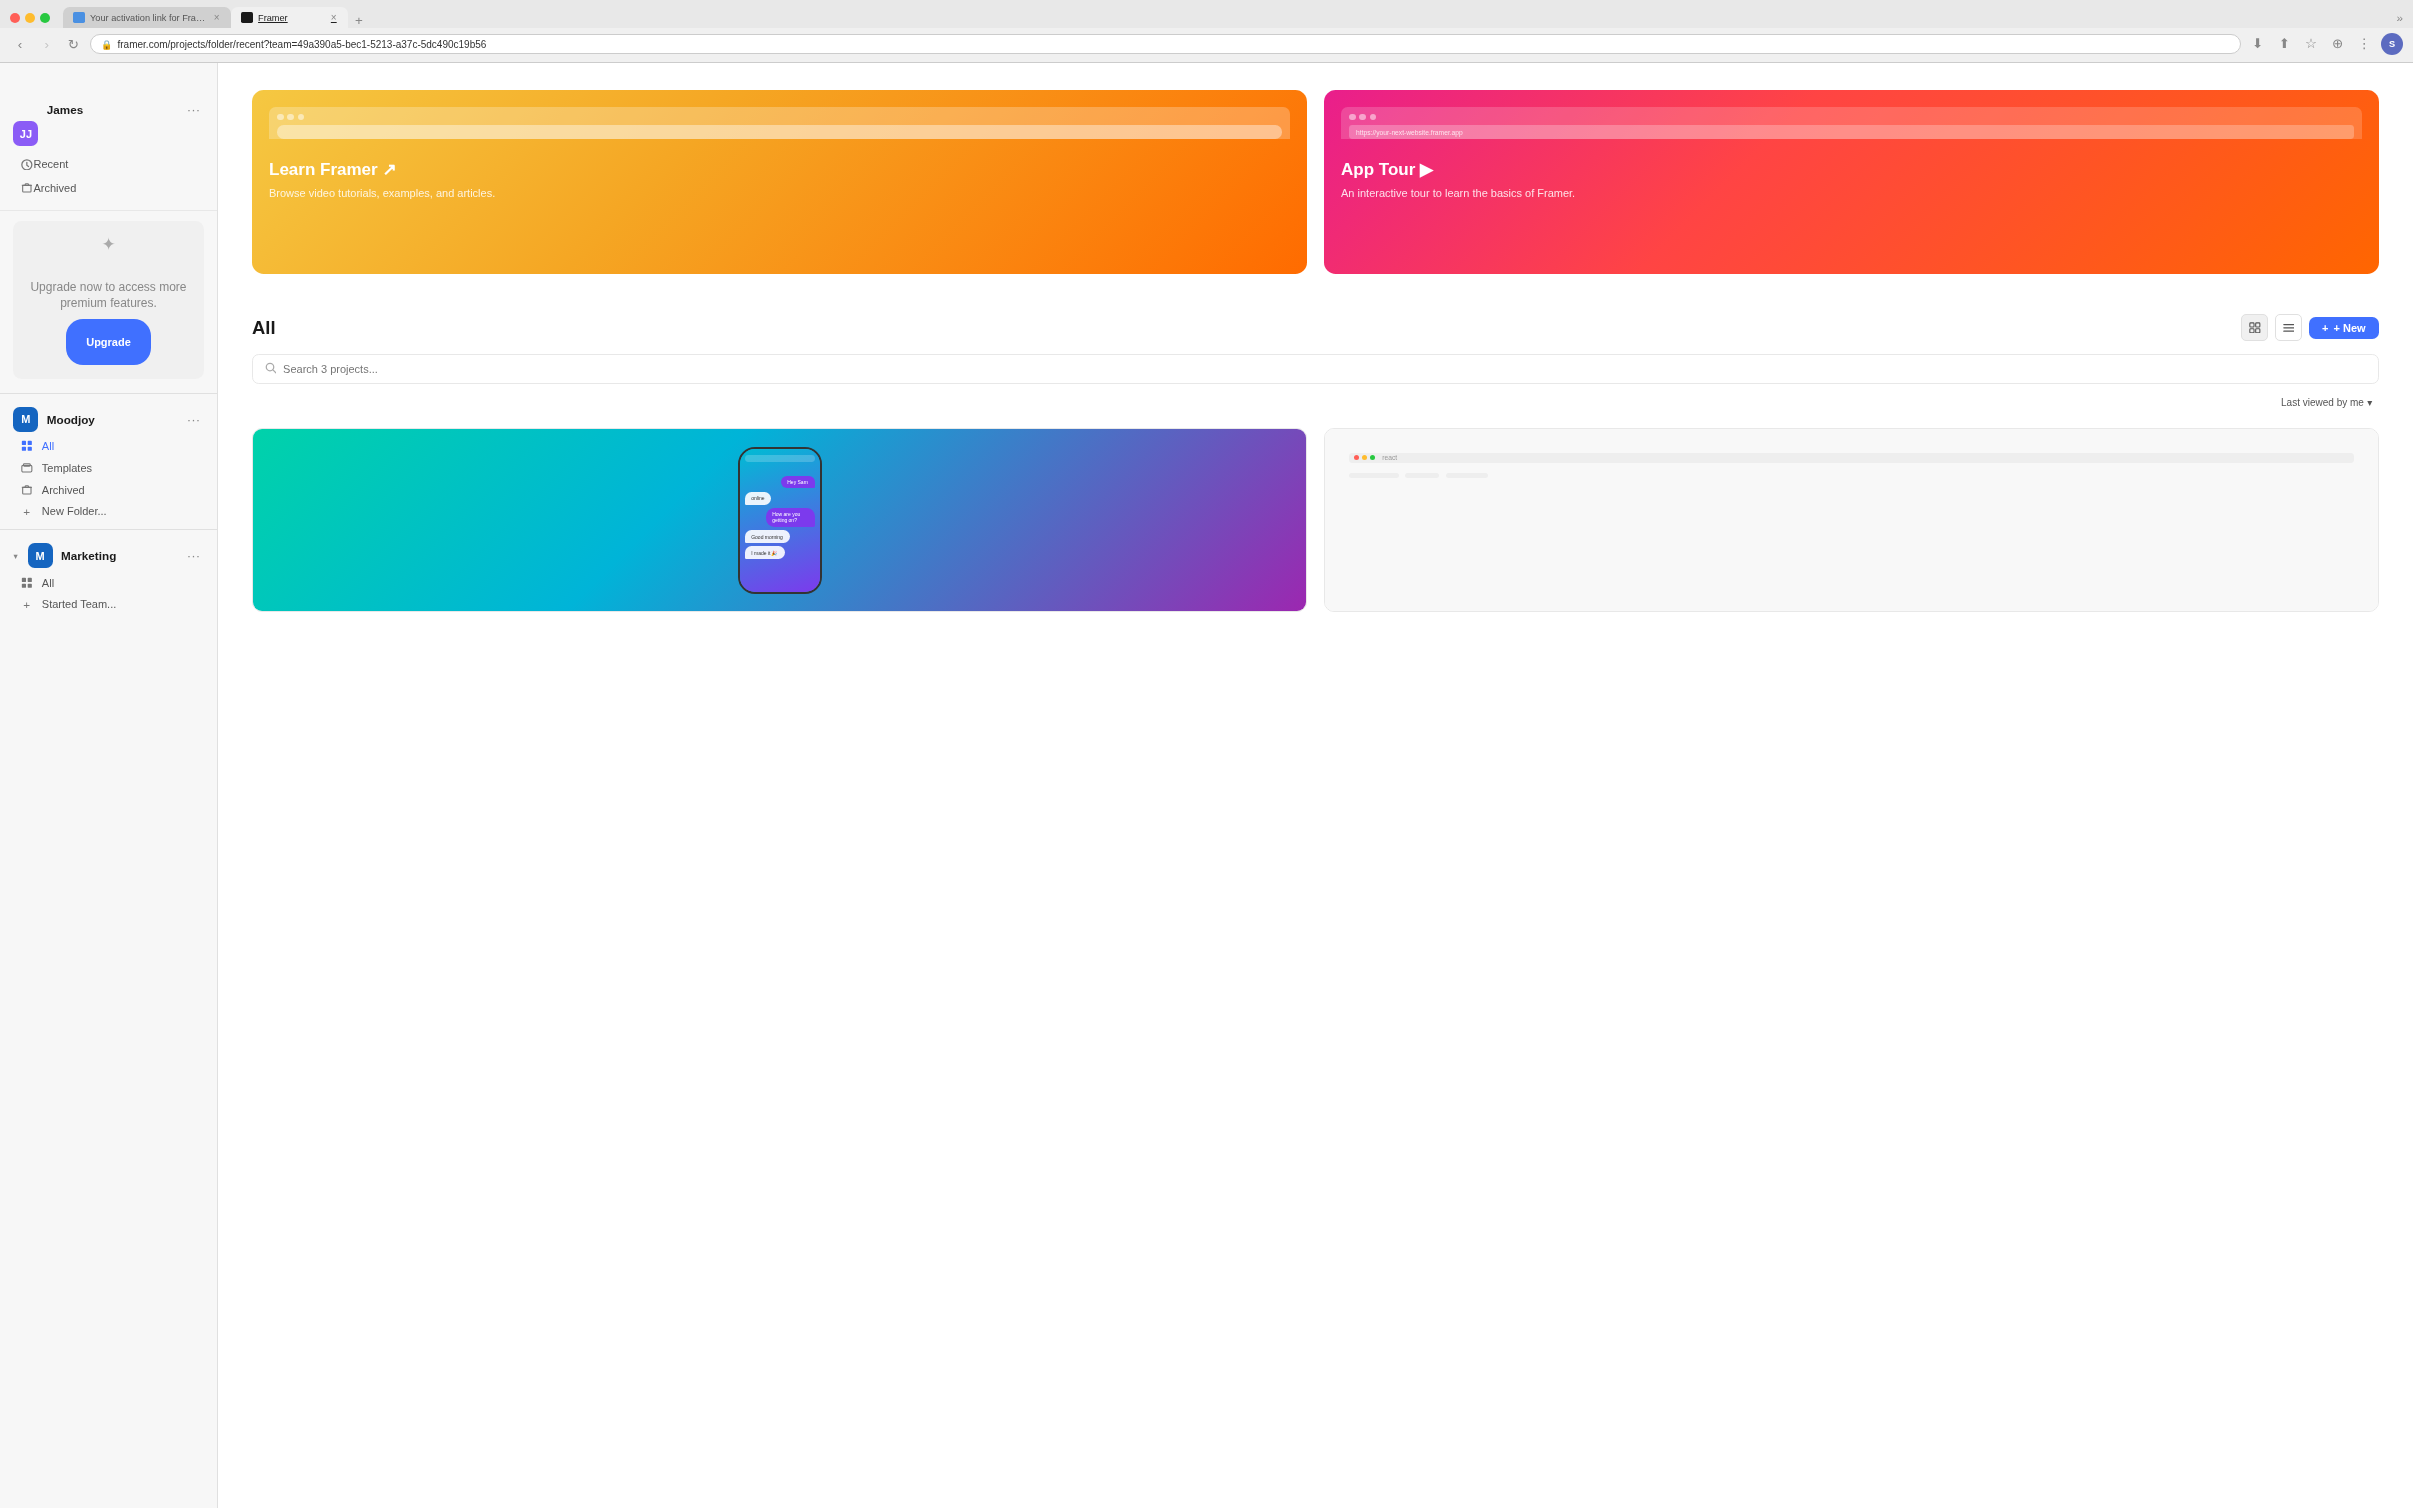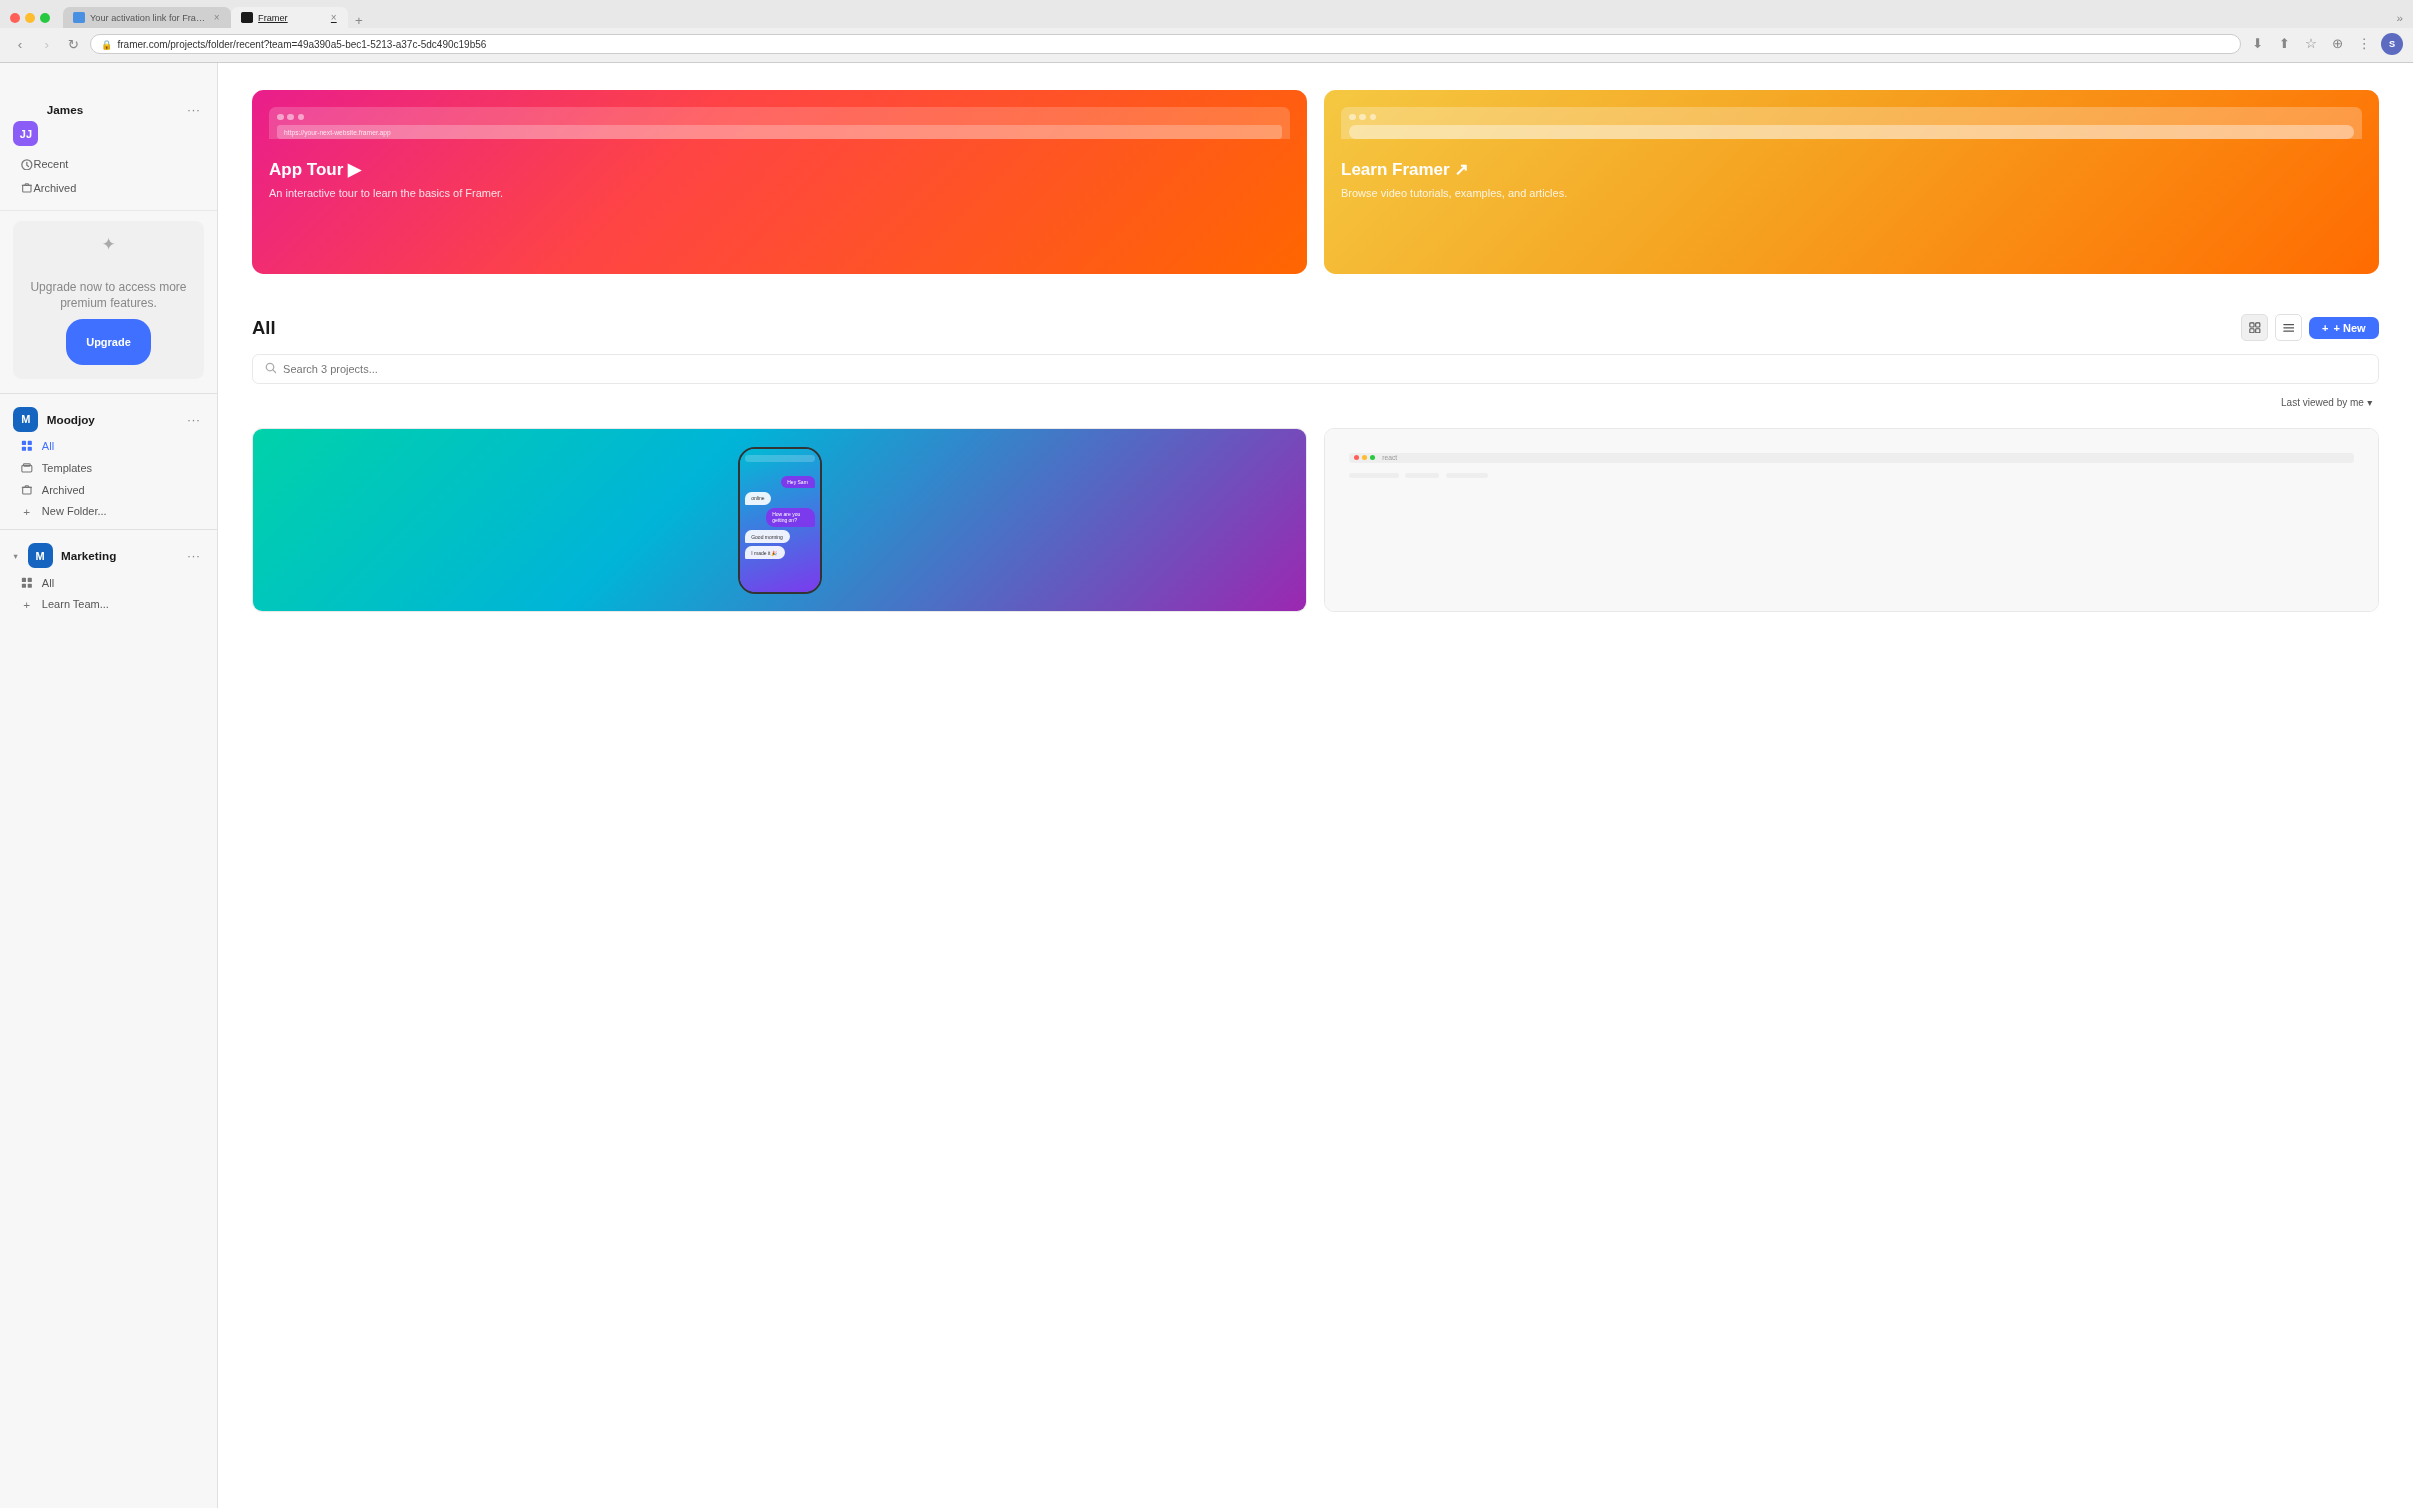--- a/index.html
+++ b/index.html
@@ -743,62 +743,62 @@
             <rect x="8" y="1" width="5" height="5" rx="1" fill="#777"></rect>
             <rect x="1" y="8" width="5" height="5" rx="1" fill="#777"></rect>
             <rect x="8" y="8" width="5" height="5" rx="1" fill="#777"></rect>
           </svg>
         </span>
         <span>All</span>
       </div>
 
       <div class="team-folder-item">
         <span class="sidebar-nav-icon" style="color:#777;font-size:11.7px;">+</span>
-        <span>Learn Team...</span>
+        <span>Started Team...</span>
       </div>
     </div>
 
   </div>
 
   <div class="main-content">
 
     <div>
 
       <div class="get-started-cards">
+
+        <div class="gs-card gs-card-learn-framer">
+          <div class="gs-card-browser-mockup" style="background:rgba(255,255,255,0.25);">
+            <div class="mockup-dots">
+              <div class="mockup-dot"></div>
+              <div class="mockup-dot"></div>
+              <div class="mockup-dot"></div>
+            </div>
+            <div class="mockup-url-bar" style="background:rgba(255,255,255,0.4); height:13.4px; border-radius:6.7px;">
+            </div>
+          </div>
+          <div class="gs-card-content">
+            <div class="gs-card-title">Learn Framer ↗</div>
+            <div class="gs-card-desc">Browse video tutorials, examples, and articles.</div>
+          </div>
+        </div>
 
         <div class="gs-card gs-card-app-tour">
           <div class="gs-card-browser-mockup">
             <div class="mockup-dots">
               <div class="mockup-dot"></div>
               <div class="mockup-dot"></div>
               <div class="mockup-dot"></div>
             </div>
             <div class="mockup-url-bar">
               <span>https://your-next-website.framer.app</span>
             </div>
           </div>
           <div class="gs-card-content">
             <div class="gs-card-title">App Tour ▶</div>
             <div class="gs-card-desc">An interactive tour to learn the basics of Framer.</div>
-          </div>
-        </div>
-
-        <div class="gs-card gs-card-learn-framer">
-          <div class="gs-card-browser-mockup" style="background:rgba(255,255,255,0.25);">
-            <div class="mockup-dots">
-              <div class="mockup-dot"></div>
-              <div class="mockup-dot"></div>
-              <div class="mockup-dot"></div>
-            </div>
-            <div class="mockup-url-bar" style="background:rgba(255,255,255,0.4); height:13.4px; border-radius:6.7px;">
-            </div>
-          </div>
-          <div class="gs-card-content">
-            <div class="gs-card-title">Learn Framer ↗</div>
-            <div class="gs-card-desc">Browse video tutorials, examples, and articles.</div>
           </div>
         </div>
 
       </div>
     </div>
 
     <div>
       <div class="all-section-header">
         <h2 class="all-section-title">All</h2>
         <div class="all-section-actions">

